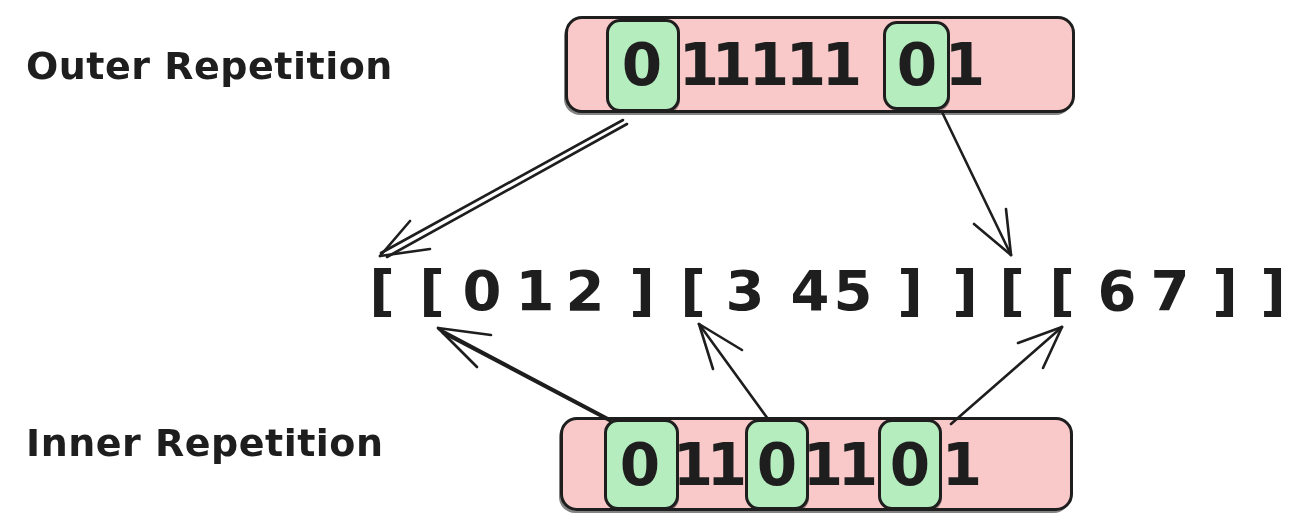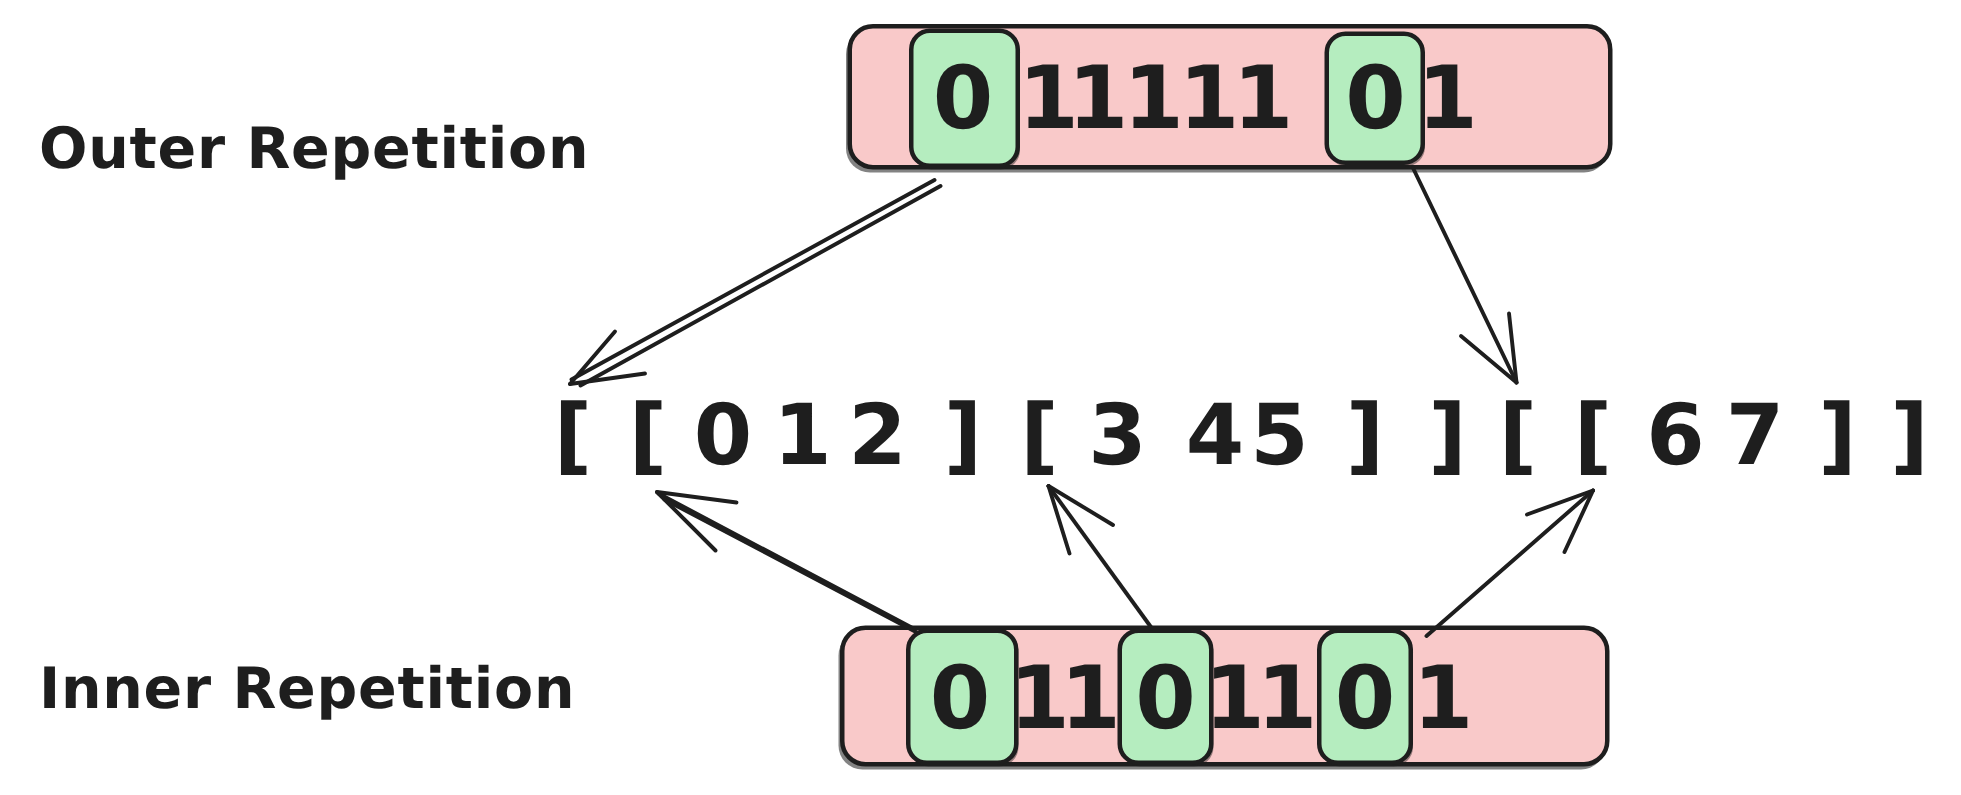--- a/index.html
+++ b/index.html
@@ -5,22 +5,22 @@
   html,body{margin:0;padding:0;background:#fff;}
   .canvas{
     position:relative;width:1307px;height:530px;overflow:hidden;
     background:var(--background,#ffffff);
     font-family:"DejaVu Sans",sans-serif;color:var(--stroke,#1e1e1e);
   }
   .label{
     position:absolute;font-size:38px;font-weight:bold;letter-spacing:.5px;
     white-space:nowrap;line-height:1;
   }
-  .label-outer{left:26px;top:47px;margin-top:33px;}
-  .label-inner{left:26px;top:440px;}
+  .label-outer{left:26px;top:47px;}
+  .label-inner{left:26px;top:424px;}
   .array-bg{
     position:absolute;background:var(--cell-fill,#f9c9c9);
     border:3px solid var(--stroke,#1e1e1e);border-radius:17px;
     box-shadow:-2px 3px 0 -1px rgba(30,30,30,.55);
     box-sizing:border-box;
   }
   .hl{
     position:absolute;background:var(--highlight-fill,#b5edbf);
     border:3px solid var(--stroke,#1e1e1e);border-radius:14px;
     box-shadow:1px 2px 0 -1px rgba(30,30,30,.45);

